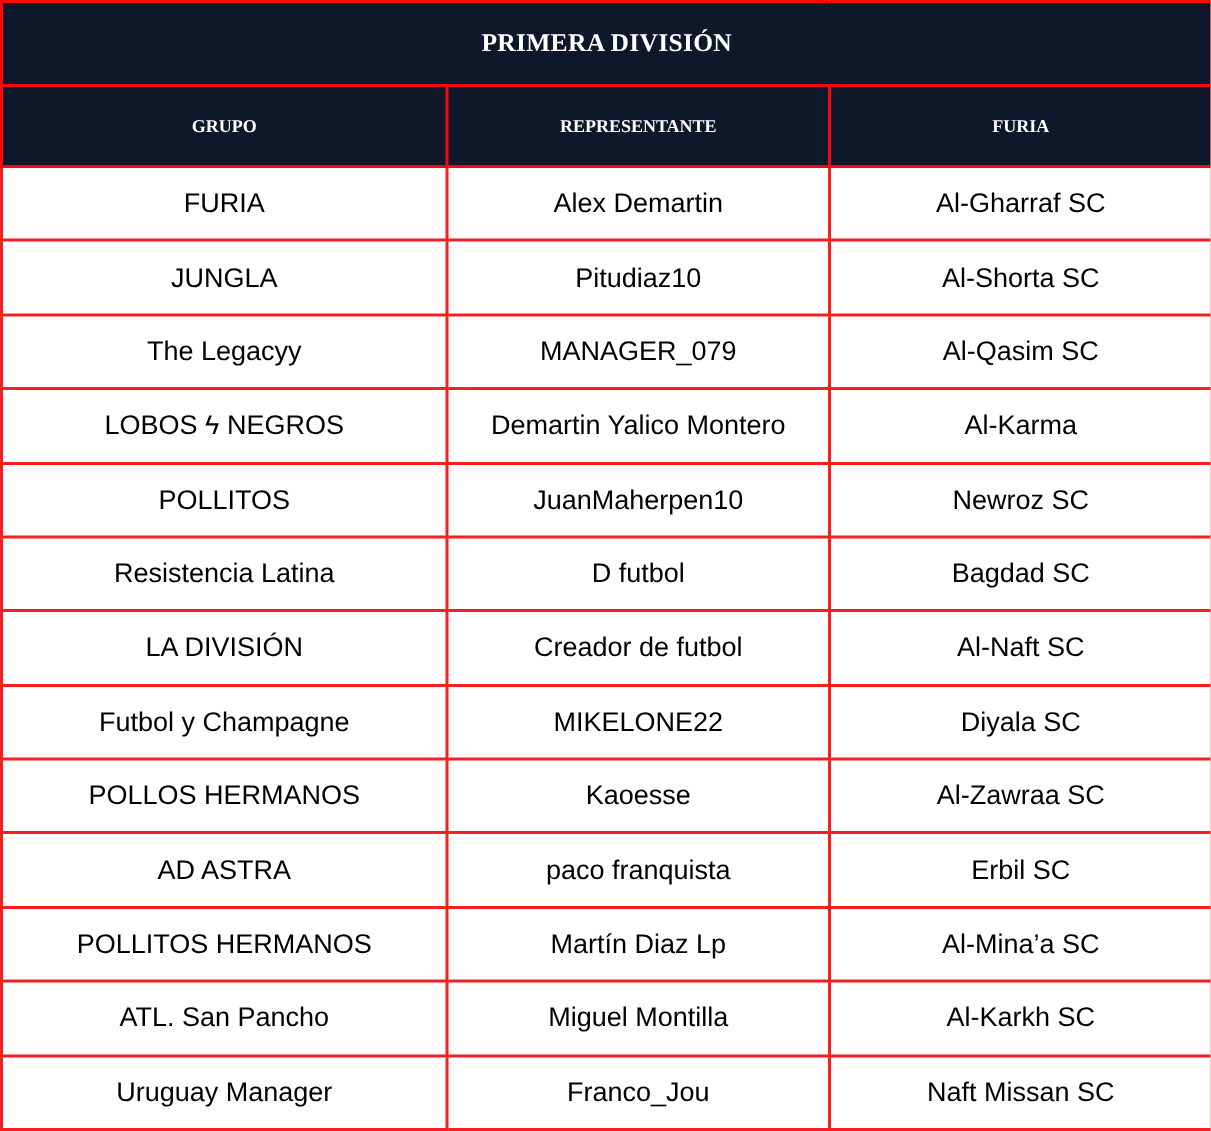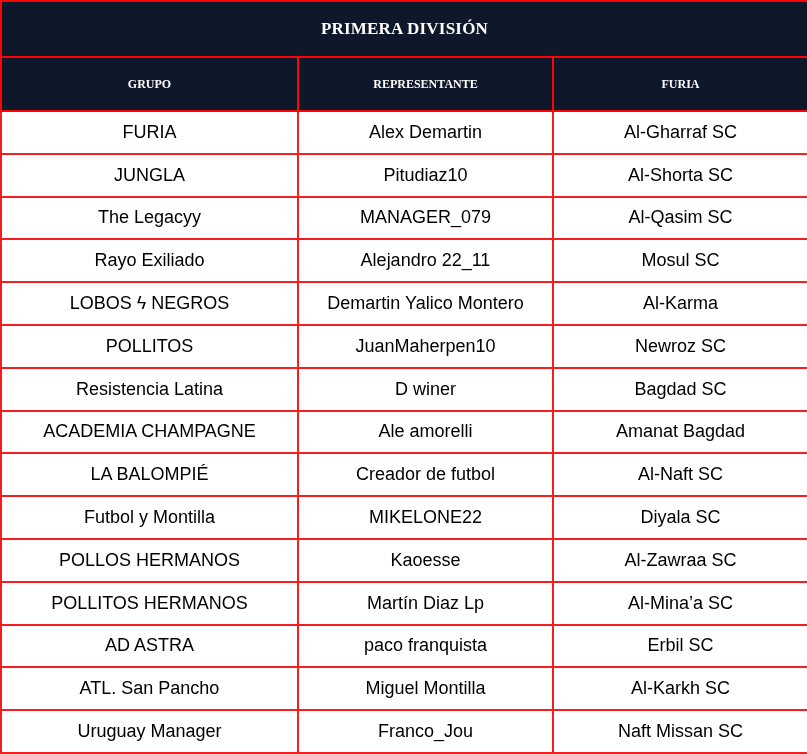--- a/index.html
+++ b/index.html
@@ -83,79 +83,69 @@
   </tr>
 
 
 
   <tr>
     <td>The Legacyy</td>
     <td>MANAGER_079</td>
     <td>Al-Qasim SC</td>
   </tr>
 
-  <tr>
-    <td>Rayo Exiliado</td>
-    <td>Alejandro 22_11</td>
-    <td>Mosul SC</td>
-  </tr>
 
   <tr>
     <td>LOBOS ϟ NEGROS</td>
     <td>Demartin Yalico Montero</td>
     <td>Al-Karma</td>
   </tr>
 
 
   <tr>
     <td>POLLITOS</td>
     <td>JuanMaherpen10</td>
     <td>Newroz SC</td>
   </tr>
 
   <tr>
     <td>Resistencia Latina</td>
-    <td>D winer</td>
+    <td>D futbol</td>
     <td>Bagdad SC</td>
   </tr>
 
-  <tr>
-    <td>ACADEMIA CHAMPAGNE</td>
-    <td>Ale amorelli</td>
-    <td>Amanat Bagdad</td>
-  </tr>
 
   <tr>
-    <td>LA BALOMPIÉ</td>
+    <td>LA DIVISIÓN</td>
     <td>Creador de futbol</td>
     <td>Al-Naft SC</td>
   </tr>
 
   <tr>
-    <td>Futbol y Montilla</td>
+    <td>Futbol y Champagne</td>
     <td>MIKELONE22</td>
     <td>Diyala SC</td>
   </tr>
 
   <tr>
     <td>POLLOS HERMANOS</td>
     <td>Kaoesse</td>
     <td>Al-Zawraa SC</td>
   </tr>
 
   <tr>
+    <td>AD ASTRA</td>
+    <td>paco franquista</td>
+    <td>Erbil SC</td>
+  </tr>
+
+  <tr>
     <td>POLLITOS HERMANOS</td>
     <td>Martín Diaz Lp</td>
     <td>Al-Mina’a SC</td>
-  </tr>
-
-  <tr>
-    <td>AD ASTRA</td>
-    <td>paco franquista</td>
-    <td>Erbil SC</td>
   </tr>
 
 
   <tr>
     <td>ATL. San Pancho</td>
     <td>Miguel Montilla</td>
     <td>Al-Karkh SC</td>
   </tr>
 
   <tr>

